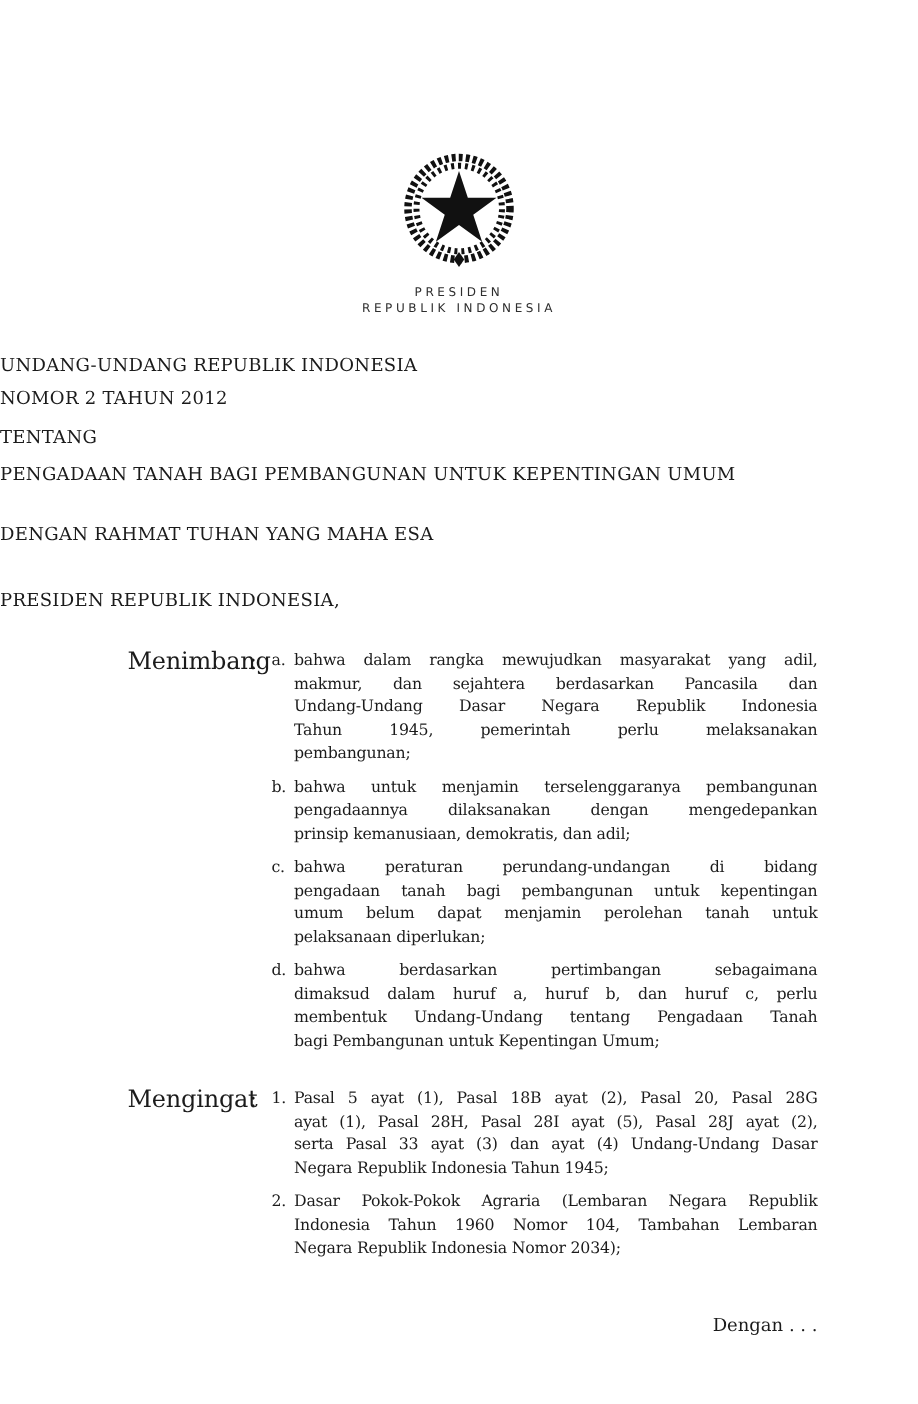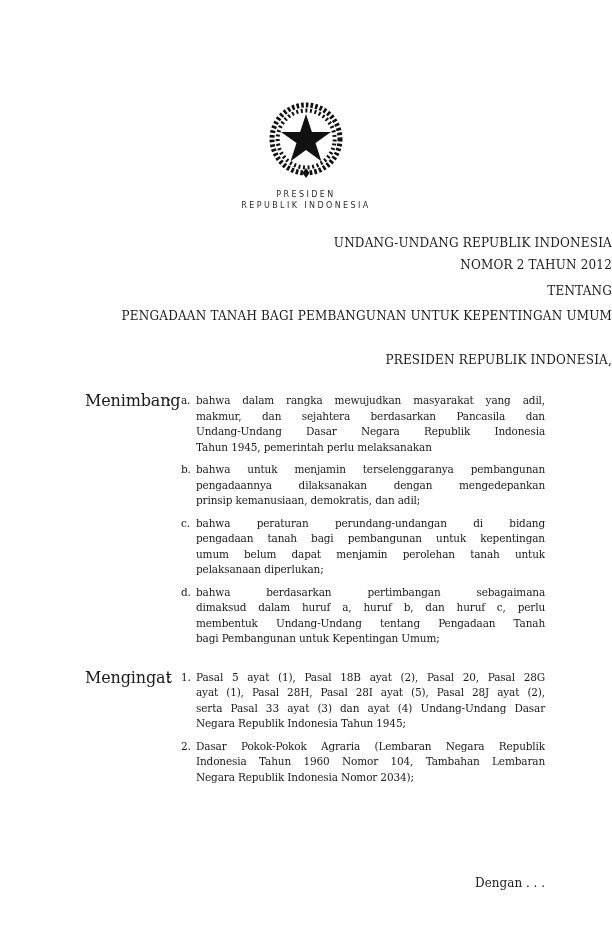--- a/index.html
+++ b/index.html
@@ -17,21 +17,21 @@
   .seal-block { padding-top:84px; text-align:center; }
   .seal-svg { display:inline-block; }
   .seal-caption {
     margin-top:5px;
     font-family:"DejaVu Sans", sans-serif;
     font-size:8px; line-height:11px;
     letter-spacing:2.4px;
     color:#2e2e2e;
   }
   
-  .h-line { text-align:right; font-size:12px; line-height:14px; letter-spacing:0.2px;padding-left:20px; }
+  .h-line { text-align:left; font-size:12px; line-height:14px; letter-spacing:0.2px; }
   .t-law     { margin-top:25px; }
   .t-number  { margin-top:8px;  }
   .t-about   { margin-top:12px; }
   .t-subject { margin-top:11px; }
   .t-grace   { margin-top:26px; }
   .t-issuer  { margin-top:30px; }
   
   .clause {
     margin-left:85px; width:460px;
     display:grid;
@@ -73,33 +73,35 @@
       <div>PRESIDEN</div>
       <div>REPUBLIK INDONESIA</div>
     </div>
   </div>
 
   <div class="h-line t-law">UNDANG-UNDANG REPUBLIK INDONESIA</div>
   <div class="h-line t-number">NOMOR 2 TAHUN 2012</div>
   <div class="h-line t-about">TENTANG</div>
   <div class="h-line t-subject">PENGADAAN TANAH BAGI PEMBANGUNAN UNTUK KEPENTINGAN UMUM</div>
 
+  <div class="h-line t-grace">DENGAN RAHMAT TUHAN YANG MAHA ESA</div>
   <div class="h-line t-issuer">PRESIDEN REPUBLIK INDONESIA,</div>
 
   <div class="clause clause-considering">
     <div class="clause-label">Menimbang</div>
     <div class="clause-colon">:</div>
     <div class="clause-body">
         <div class="item">
           <div class="marker">a.</div>
           <div class="lines">
             <div class="jline">bahwa dalam rangka mewujudkan masyarakat yang adil,</div>
             <div class="jline">makmur, dan sejahtera berdasarkan Pancasila dan</div>
             <div class="jline">Undang-Undang Dasar Negara Republik Indonesia</div>
             <div class="jline">Tahun 1945, pemerintah perlu melaksanakan</div>
+            <div class="jline">pembangunan;</div>
           </div>
         </div>
         <div class="item">
           <div class="marker">b.</div>
           <div class="lines">
             <div class="jline">bahwa untuk menjamin terselenggaranya pembangunan</div>
             <div class="jline">pengadaannya dilaksanakan dengan mengedepankan</div>
             <div class="jline">prinsip kemanusiaan, demokratis, dan adil;</div>
           </div>
         </div>

